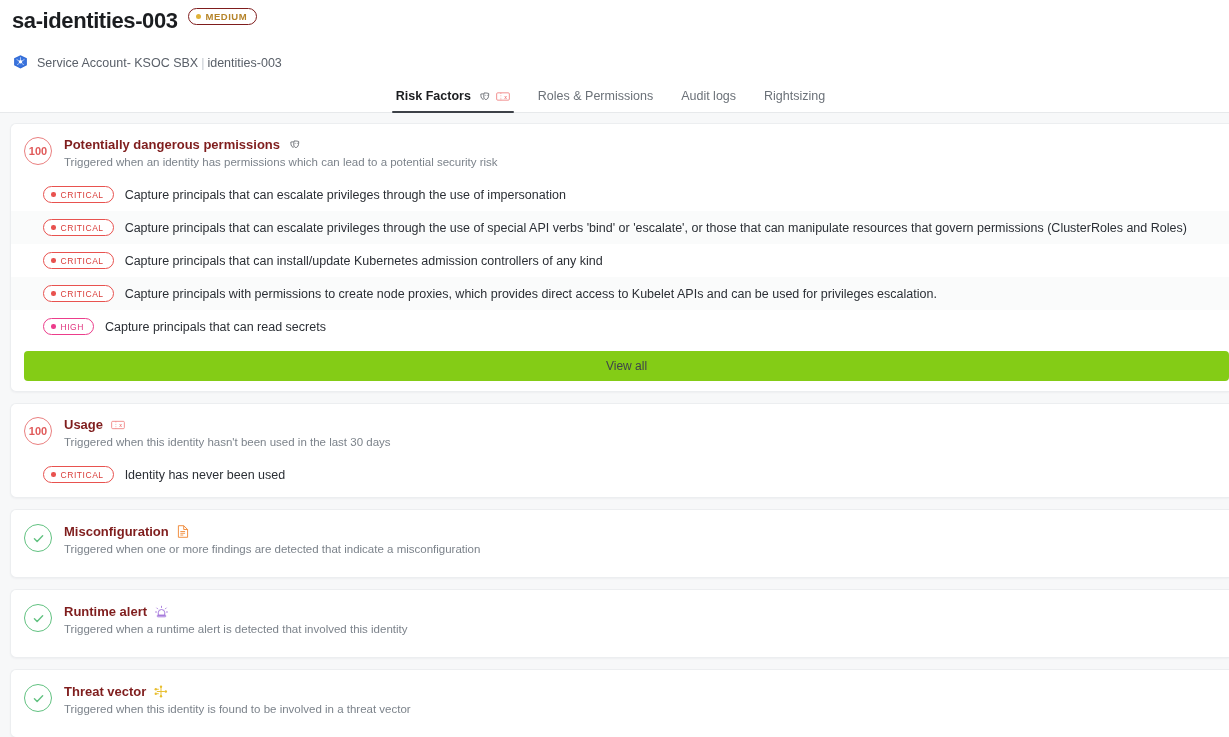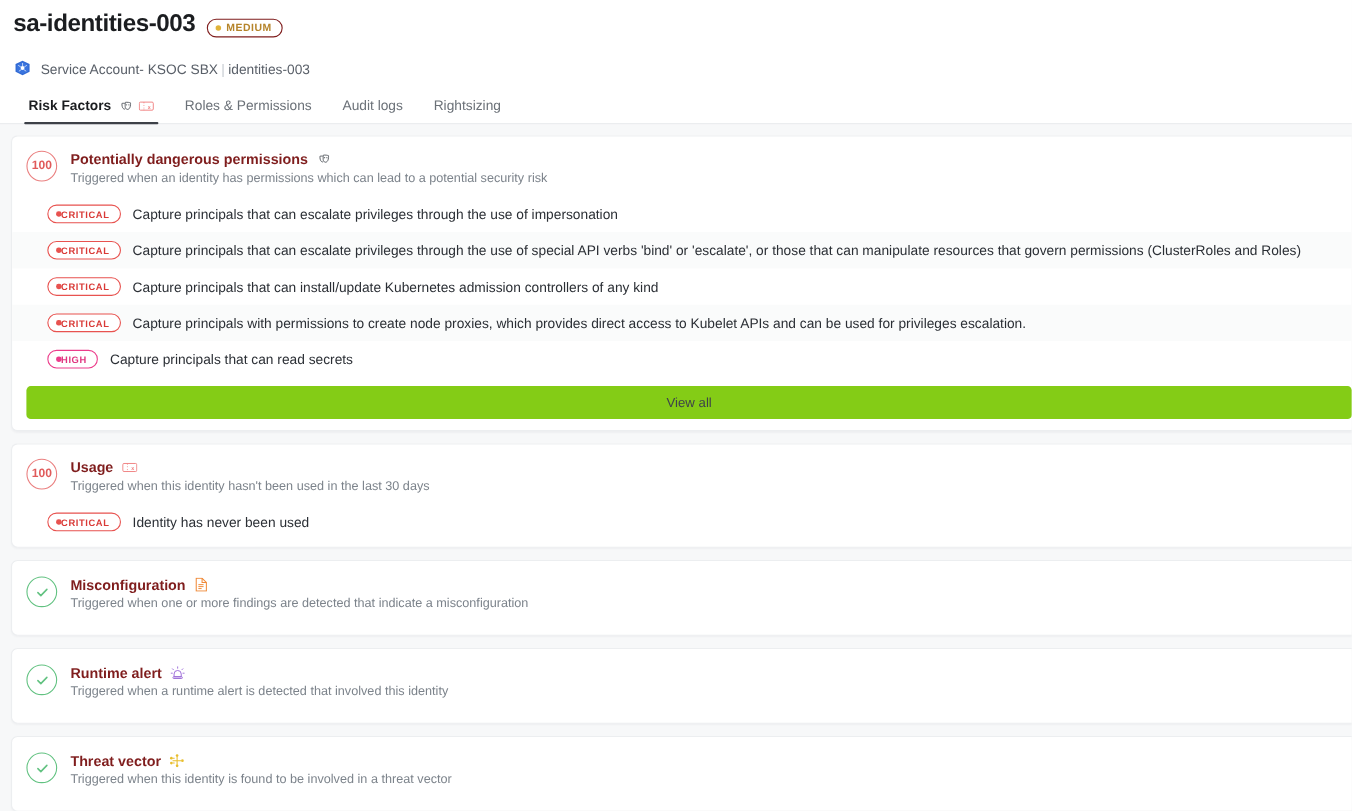--- a/index.html
+++ b/index.html
@@ -11,21 +11,21 @@
     -webkit-font-smoothing: antialiased;
   }
 
   
   .header {
     background: #ffffff;
     padding: 8px 0 0 12px;
   }
   .title-row {
     display: flex;
-    align-items: flex-end;
+    align-items: flex-start;
     gap: 10px;
   }
   .page-title {
     font-size: 22px;
     font-weight: 700;
     color: #1b1d20;
     letter-spacing: -0.4px;
   }
   .sev-pill {
     display: inline-flex;
@@ -63,20 +63,21 @@
   .tabs {
     display: flex;
     align-items: flex-end;
     gap: 0;
     margin-top: 12px;
     border-bottom: 1px solid #e7e9eb;
     background: #fff;
     padding-left: 12px;
     margin-left: -12px;
     padding-right: 20px;
+    justify-content: center;
   }
   .tab {
     position: relative;
     padding: 6px 14px 9px 14px;
     font-size: 12.5px;
     color: #6b7178;
     cursor: pointer;
     display: flex;
     align-items: center;
     gap: 7px;
@@ -167,24 +168,25 @@
   .finding-text {
     font-size: 12.5px;
     color: #2b2f35;
     white-space: nowrap;
     text-align: center;
   }
   .badge {
     flex: 0 0 auto;
     display: inline-flex;
     align-items: center;
+    gap: 5px;
     border-radius: 999px;
     padding: 2.5px 9px 2.5px 7px;
     font-size: 8.5px;
-    font-weight: 700;
+    font-weight: 400;
     letter-spacing: 0.55px;
     background: #fff;
   }
   .badge .bdot { width: 4.5px; height: 4.5px; border-radius: 50%; display:inline-block; }
   .badge.critical { border: 1.3px solid #e8524f; color: #d93a37; }
   .badge.critical .bdot { background: #e8524f; }
   .badge.high { border: 1.3px solid #ec3d8b; color: #e0357f; }
   .badge.high .bdot { background: #ec3d8b; }
 
   .view-all {

